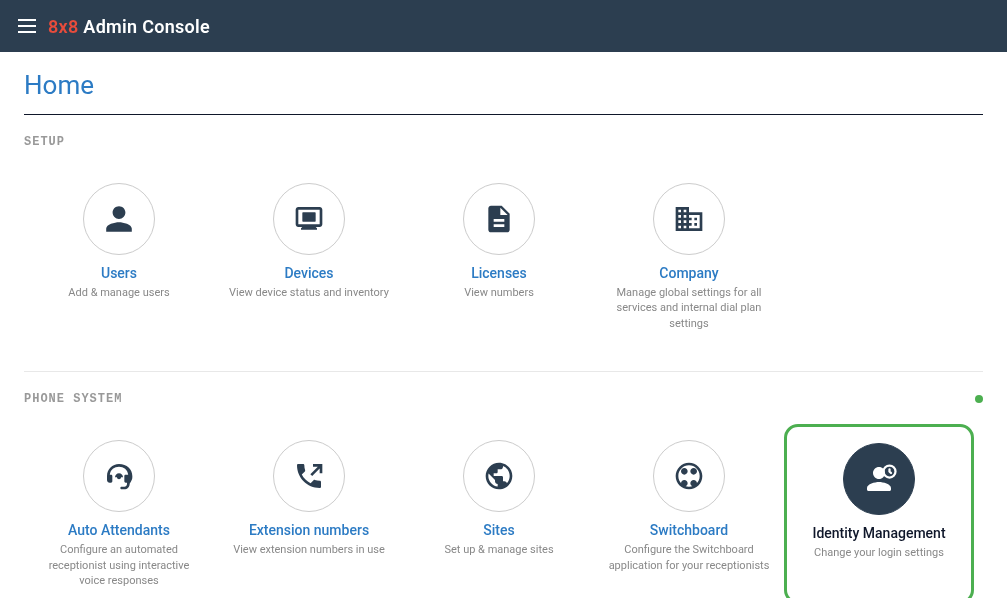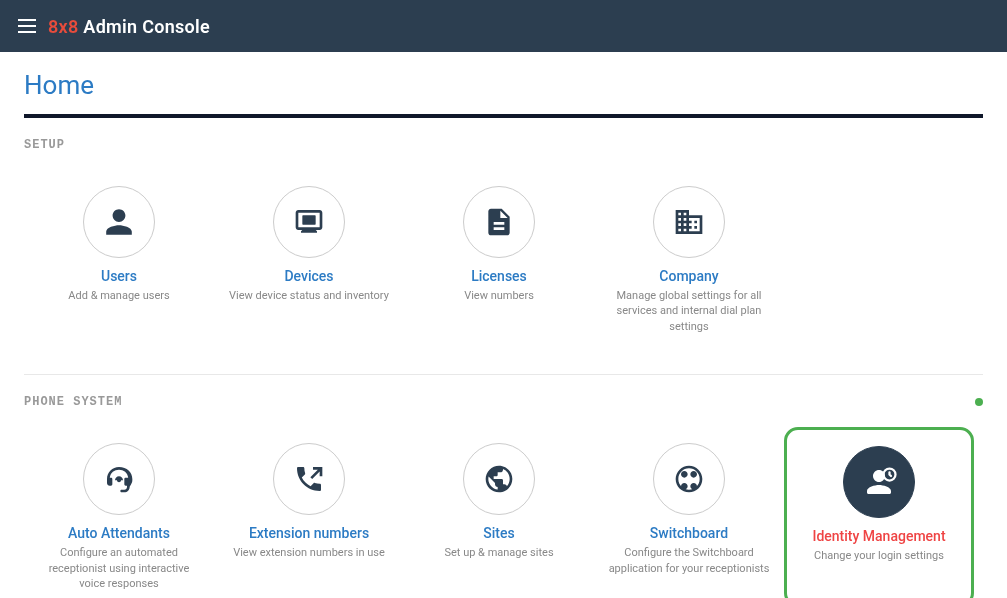--- a/index.html
+++ b/index.html
@@ -49,21 +49,21 @@
       padding: 0 24px 20px 24px;
       height: calc(598px - 52px);
       overflow-y: auto;
     }
 
     .page-title {
       font-size: 26px;
       font-weight: 400;
       color: #2c7bc4;
       padding: 18px 0 14px 0;
-      border-bottom: 4px solid #0f172a;
+      border-bottom: 1px solid #0f172a;
       margin-bottom: 20px;
     }
 
     .section-label {
       font-size: 12px;
       font-weight: 600;
       color: #999;
       letter-spacing: 1px;
       text-transform: uppercase;
       margin-bottom: 18px;
@@ -126,21 +126,21 @@
       width: 190px;
       flex-shrink: 0;
     }
 
     .identity-card .card-icon-circle {
       background: #2c3e50;
       border-color: #2c3e50;
     }
 
     .identity-card .card-title {
-      color: #ef4444;
+      color: #0f172a;
     }
 
     .section-divider {
       border: none;
       border-top: 1px solid #e8e8e8;
       margin: 4px 0 20px 0;
     }
 
     .phone-system-header {
       display: flex;

